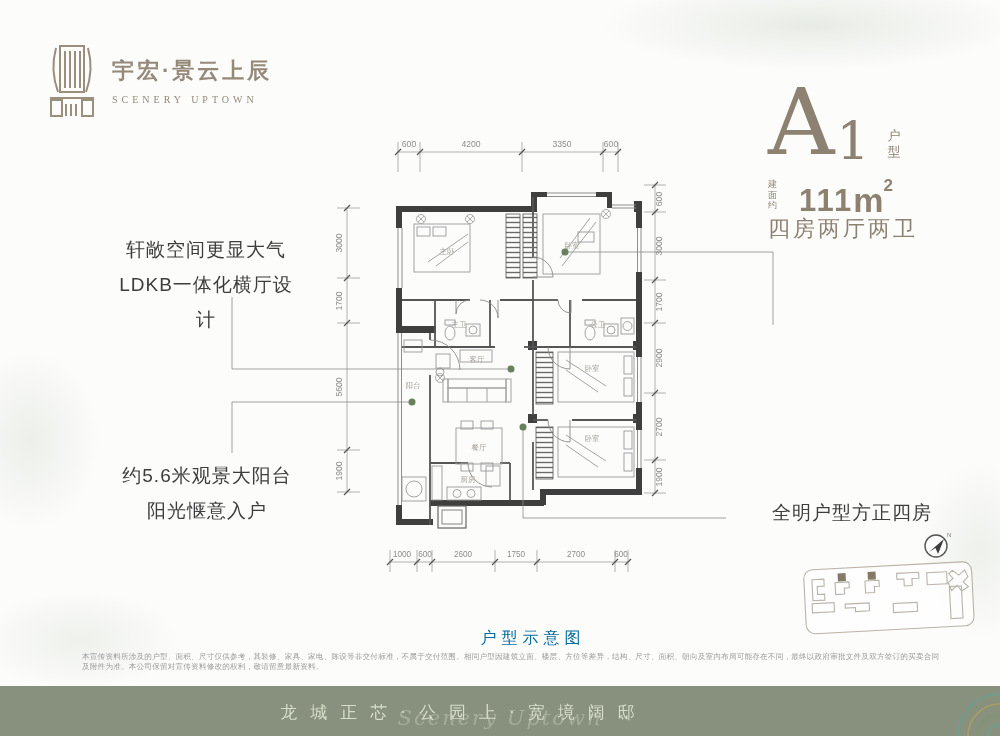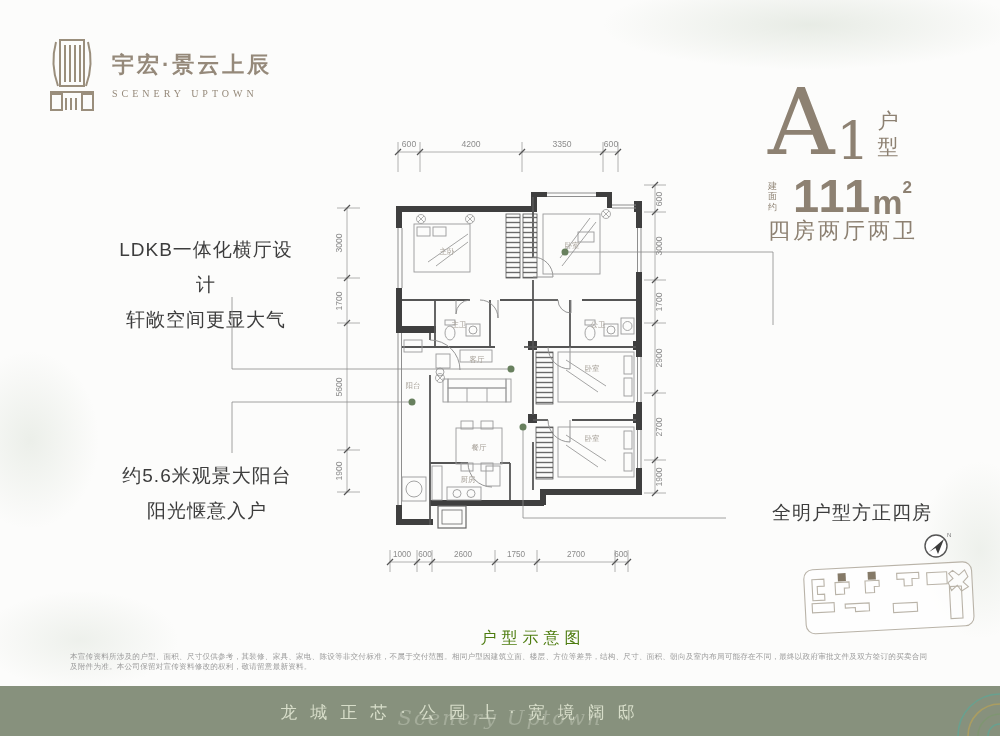--- a/index.html
+++ b/index.html
@@ -1,44 +1,44 @@
 <!DOCTYPE html>
 <html><head>
 <meta charset="utf-8">
 <style>
   html,body{margin:0;padding:0;}
   .page{position:relative;width:1000px;height:736px;background:#fcfcfb;overflow:hidden;
         font-family:"Liberation Sans","DejaVu Sans",sans-serif;}
   .blob{position:absolute;pointer-events:none;}
   
-  .logo{position:absolute;left:44px;top:36px;display:flex;align-items:flex-start;}
+  .logo{position:absolute;left:44px;top:42px;display:flex;align-items:flex-start;}
   .logo-mark{width:56px;height:82px;}
   .logo-text{margin-left:12px;margin-top:14px;color:#95897a;}
   .logo-cn{font-size:22px;font-weight:bold;letter-spacing:3px;}
   .logo-en{font-size:10px;letter-spacing:4px;margin-top:8px;font-family:"Liberation Serif","DejaVu Serif",serif;}
   
   .unit{position:absolute;right:42px;top:84px;color:#8d8172;text-align:left;width:190px;}
   .unit-row1{display:flex;align-items:flex-end;}
   .unit-letter{font-family:"DejaVu Serif","Liberation Serif",serif;font-size:92px;line-height:0.85;}
   .unit-number{font-family:"DejaVu Serif","Liberation Serif",serif;font-size:52px;line-height:0.8;margin-left:2px;}
-  .unit-type{width:22px;font-size:21px;line-height:1.25;word-break:break-all;margin-left:8px;margin-bottom:2px;}
+  .unit-type{width:22px;font-size:13px;line-height:1.25;word-break:break-all;margin-left:18px;margin-bottom:2px;}
   .unit-row2{display:flex;align-items:flex-end;margin-top:14px;}
-  .area-prefix{width:11px;font-size:9px;line-height:1.15;word-break:break-all;margin-right:14px;margin-bottom:4px;font-family:Liberation Serif, serif;}
-  .area-value{font-size:47px;font-weight:bold;line-height:0.85;letter-spacing:2px;}
+  .area-prefix{width:11px;font-size:9px;line-height:1.15;word-break:break-all;margin-right:20px;margin-bottom:4px;font-family:Liberation Serif, serif;}
+  .area-value{font-size:31px;font-weight:bold;line-height:0.85;letter-spacing:2px;}
   .area-unit{font-size:34px;font-weight:bold;line-height:0.8;}
   .area-sup{font-size:17px;font-weight:bold;margin-bottom:18px;}
   .unit-rooms{font-size:22px;letter-spacing:3px;margin-top:0;}
   
   .anno{position:absolute;color:#3d3d3d;font-size:19px;line-height:1.85;letter-spacing:1px;}
   .anno.center{text-align:center;}
   
   .caption{position:absolute;left:0;width:1000px;top:628px;text-align:center;
-           font-size:16px;letter-spacing:5px;color:#4d7c0f;}
+           font-size:16px;letter-spacing:5px;color:#0369a1;}
   .caption-inner{display:inline-block;transform:translateX(33px);}
-  .disclaimer{position:absolute;left:70px;top:652px;width:860px;font-size:7.6px;
+  .disclaimer{position:absolute;left:82px;top:652px;width:860px;font-size:7.6px;
               color:#9b9b9b;letter-spacing:0.2px;}
   
   .banner{position:absolute;left:0;bottom:0;width:1000px;height:50px;background:#87917d;overflow:hidden;}
   .banner-slogan{position:absolute;left:0;width:928px;top:15px;text-align:center;
       font-family:"Liberation Serif","DejaVu Serif",serif;font-size:17px;
       letter-spacing:13px;color:#d7ddc9;}
   .banner-script{position:absolute;left:0;width:1000px;top:20px;text-align:center;
       font-family:"DejaVu Serif","Liberation Serif",serif;font-style:italic;
       font-size:21px;color:rgba(240,244,230,0.28);letter-spacing:2px;}
   .plan-svg{position:absolute;left:0;top:0;}
@@ -86,22 +86,22 @@
     <div class="unit-row2">
       <span class="area-prefix">建面约</span>
       <span class="area-value">111</span>
       <span class="area-unit">m</span>
       <span class="area-sup">2</span>
     </div>
     <div class="unit-rooms">四房两厅两卫</div>
   </div>
 
   <div class="anno center" style="left:116px;top:232px;width:180px;">
+    <div>轩敞空间更显大气</div>
     <div>LDKB一体化横厅设计</div>
-    <div>轩敞空间更显大气</div>
   </div>
   <div class="anno center" style="left:112px;top:458px;width:190px;">
     <div>约5.6米观景大阳台</div>
     <div>阳光惬意入户</div>
   </div>
   <div class="anno" style="left:728px;top:332px;width:230px;">
   </div>
   <div class="anno" style="left:728px;top:495px;width:230px;margin-left:44px;">
     <div>全明户型方正四房</div>
   </div>

